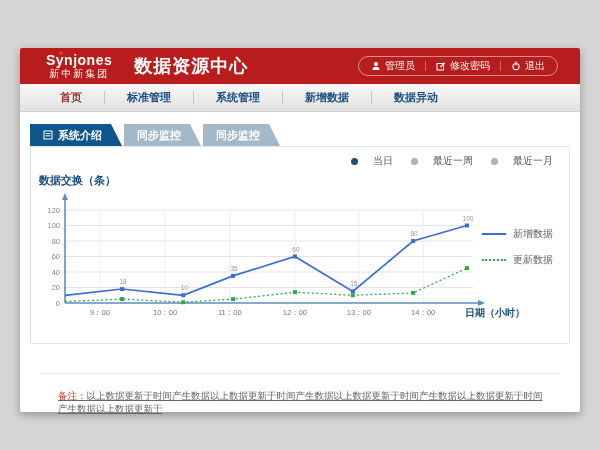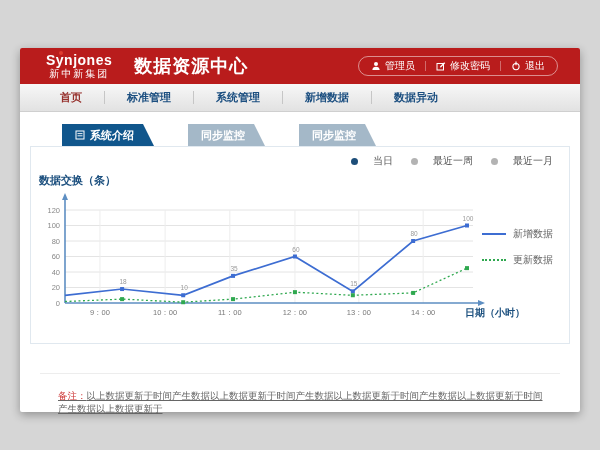--- a/index.html
+++ b/index.html
@@ -30,21 +30,21 @@
          display:flex; align-items:center; padding-left:18px; }
   .nav-item { font-size:11px; font-weight:bold; color:#1c4f80; padding:0 22px; cursor:pointer; }
   .nav-item.active { color:#96302c; }
   .nav-div { width:1px; height:13px; background:#c6c6c6; }
 
   
   .tabs { display:flex; margin:12px 0 0 10px; }
   .tab { height:22px; line-height:22px; padding:0 20px 0 13px; margin-right:2px;
          font-size:11px; font-weight:bold; color:#fff; cursor:pointer;
          clip-path:polygon(0 0, calc(100% - 11px) 0, 100% 100%, 0 100%);
-         background:#a4b8c8; display:flex; align-items:center; gap:5px;margin-left:32px; }
+         background:#a4b8c8; display:flex; align-items:center; gap:5px; }
   .tab.active { background:#10568c; }
   .tab svg { display:block; }
 
   
   .panel { margin:0 10px; height:198px; border:1px solid #e0e8ef; position:relative; background:#fff; }
   .radios { position:absolute; top:7px; right:16px; display:flex; gap:18px; }
   .radio { display:flex; align-items:center; gap:15px; font-size:10px; color:#555; cursor:pointer; }
   .radio .dot { width:7px; height:7px; border-radius:50%; background:#b3b3b3; }
   .radio.selected .dot { background:#1d4e79; }
   .y-label { position:absolute; left:8px; top:26px; font-size:11px; font-weight:bold; color:#1b4f7e; }

